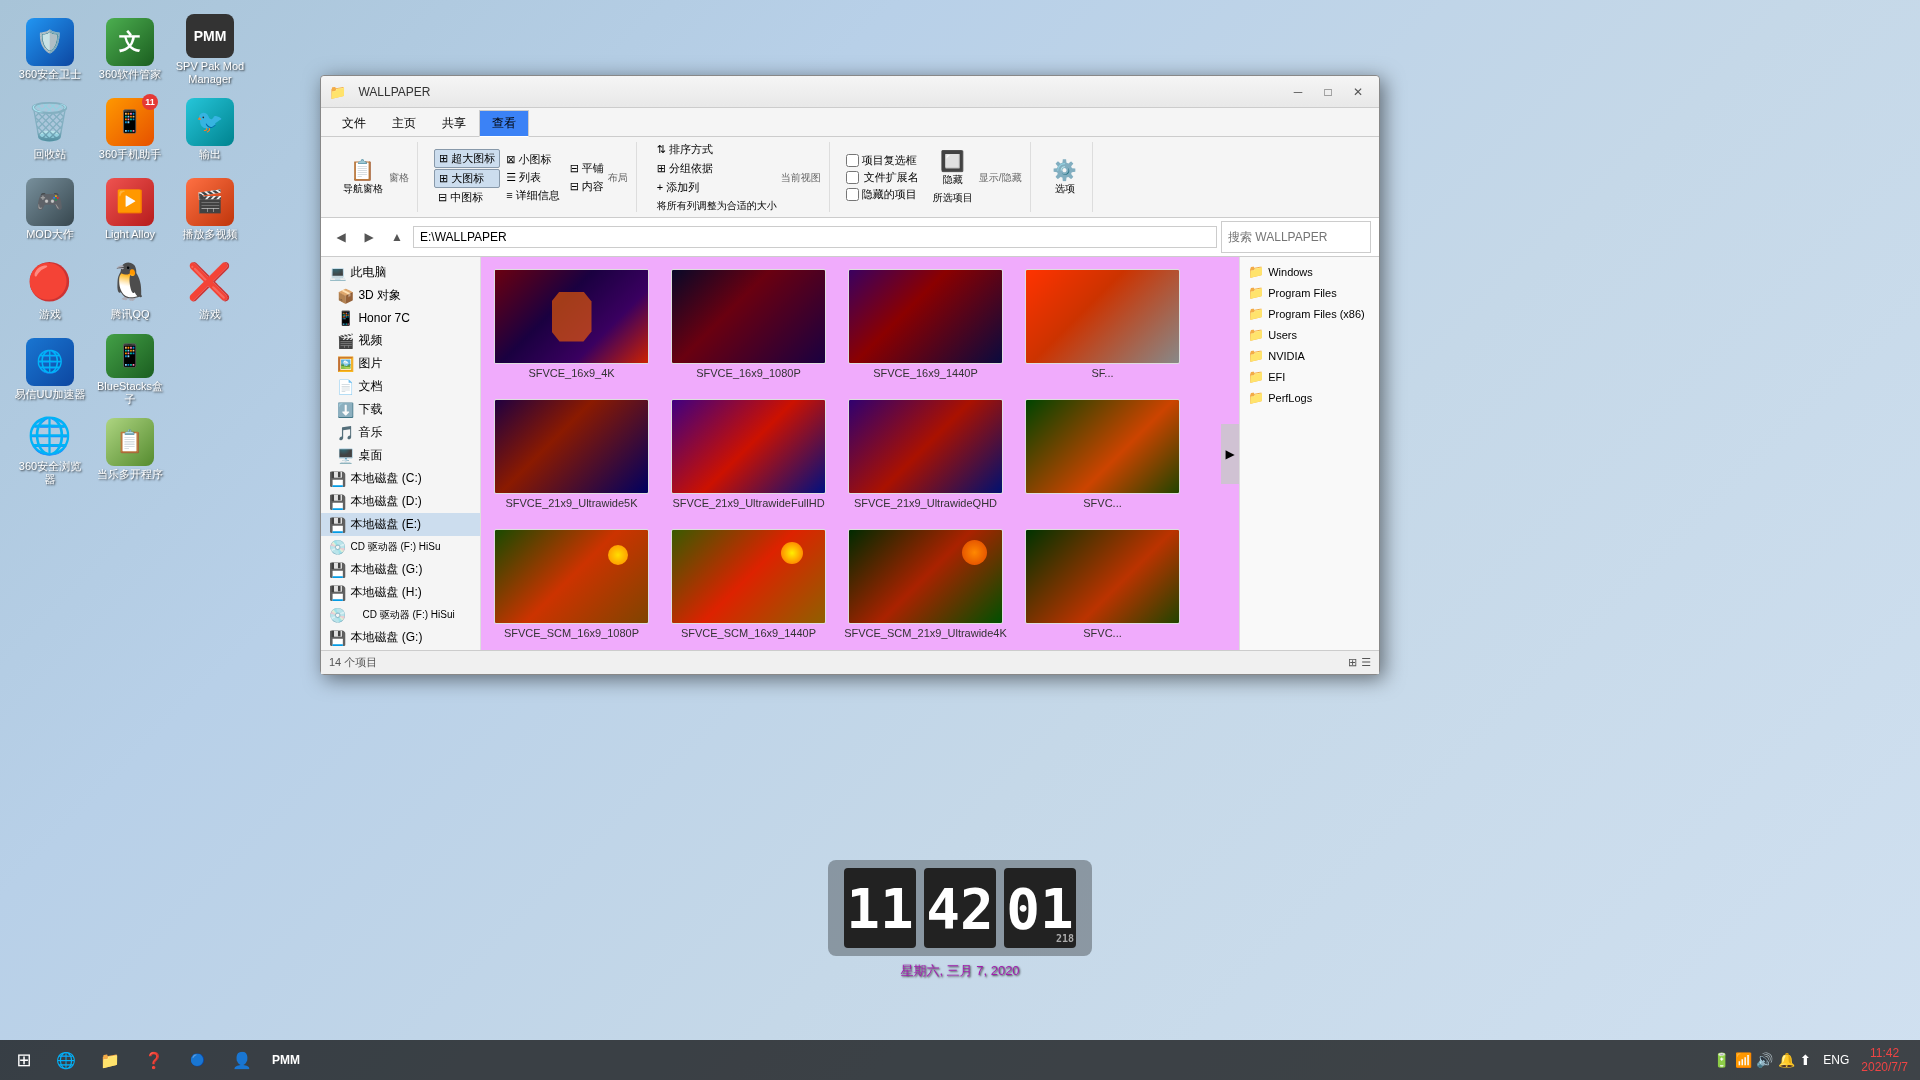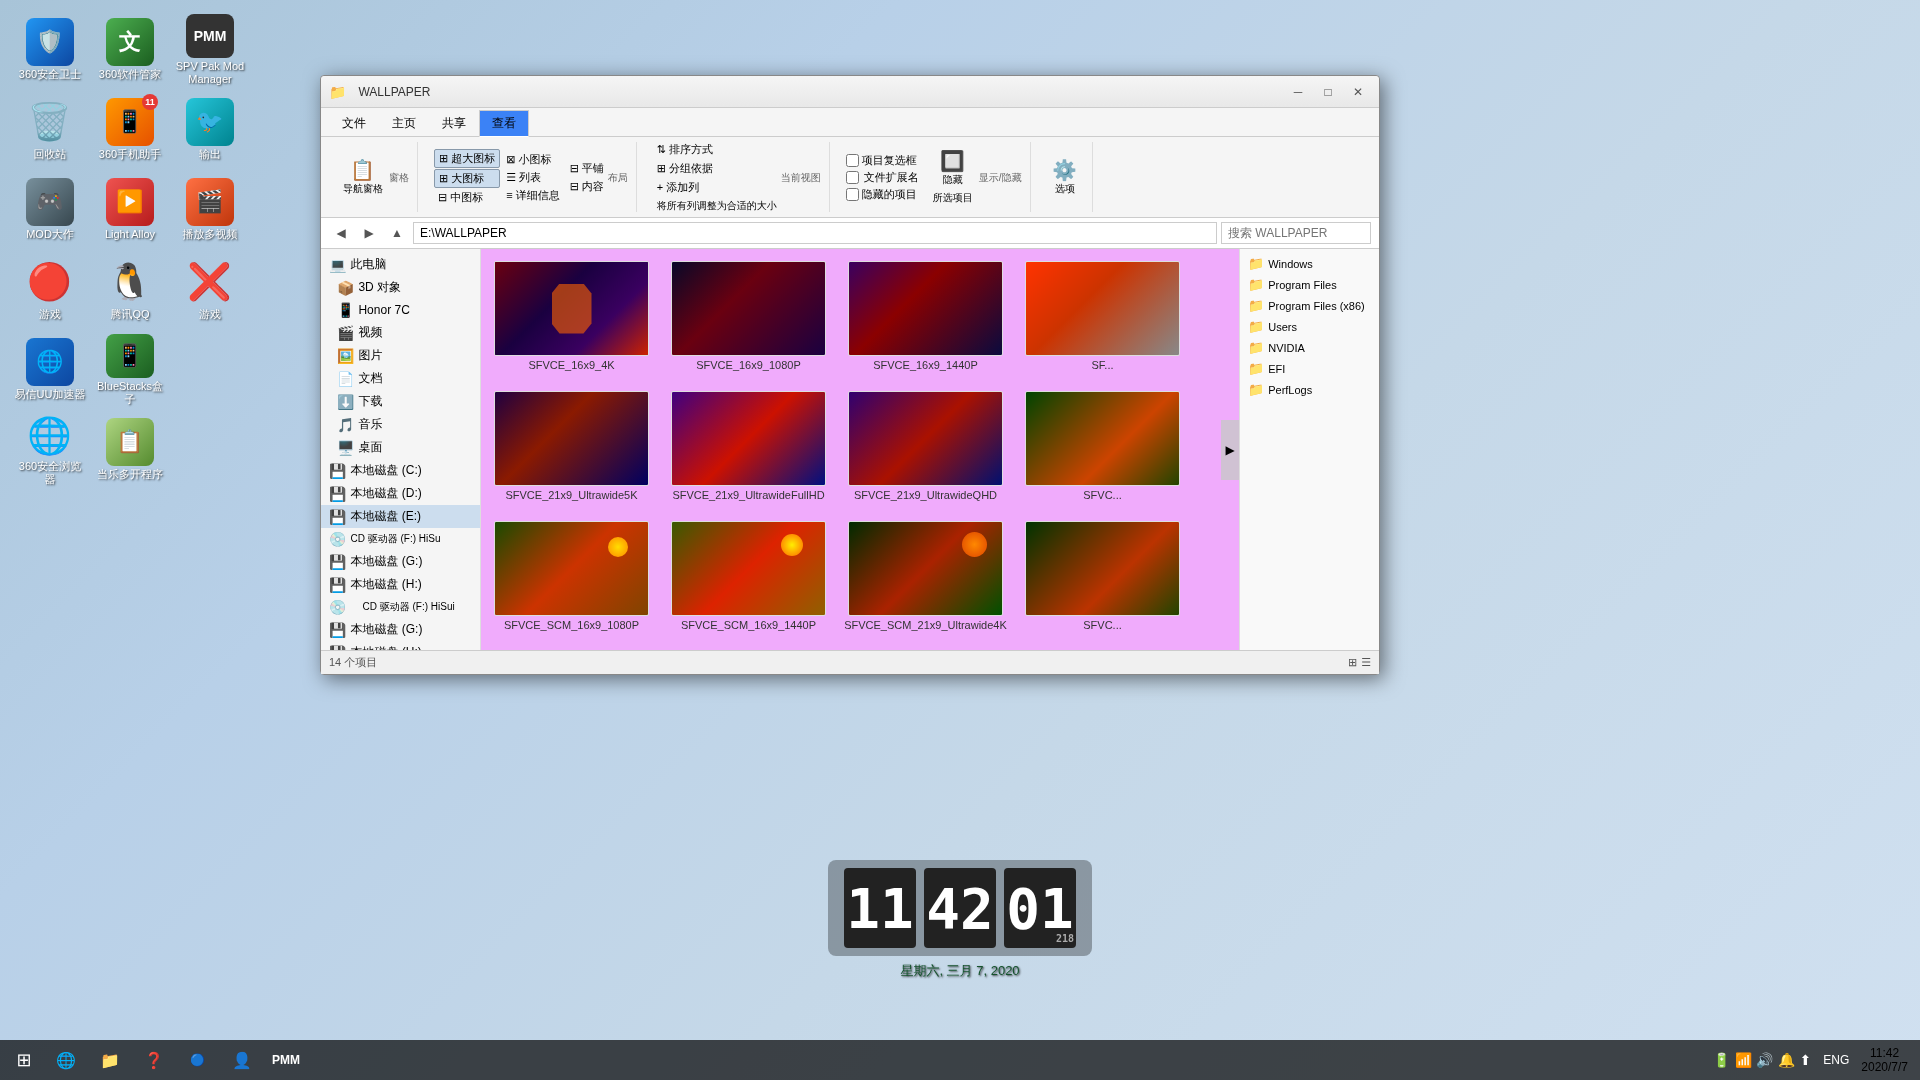--- a/index.html
+++ b/index.html
@@ -94,21 +94,21 @@
       font-family: monospace;
     }
     .clock-separator {
       color: white;
       font-size: 56px;
       font-weight: bold;
       display: flex;
       align-items: center;
     }
     .clock-date {
-      color: #14532d;
+      color: #a21caf;
       font-size: 13px;
       margin-top: 6px;
       text-shadow: 1px 1px 2px rgba(0,0,0,0.8);
     }
 
     
     .taskbar {
       position: absolute;
       bottom: 0; left: 0; right: 0;
       height: 40px;
@@ -138,21 +138,21 @@
       display: flex;
       align-items: center;
       gap: 4px;
       padding: 0 8px;
     }
     .tray-icon { font-size: 14px; color: white; cursor: pointer; }
     .taskbar-clock {
       display: flex;
       flex-direction: column;
       align-items: center;
-      color: #000000;
+      color: #ef4444;
       font-size: 12px;
       padding: 0 8px;
       cursor: pointer;
     }
     .lang-btn {
       color: white;
       font-size: 12px;
       padding: 0 4px;
       cursor: pointer;
     }
@@ -283,21 +283,21 @@
     }
     .fe-address-box {
       flex: 1;
       height: 22px;
       border: 1px solid #ccc;
       padding: 0 6px;
       font-size: 12px;
     }
     .fe-search-box {
       width: 150px;
-      height: 22px;
+      height: 32px;
       border: 1px solid #ccc;
       padding: 0 6px;
       font-size: 12px;
     }
 
     
     .fe-main {
       display: flex;
       flex: 1;
       overflow: hidden;

